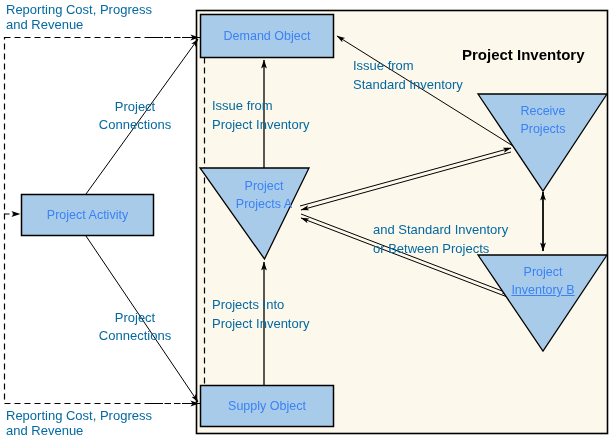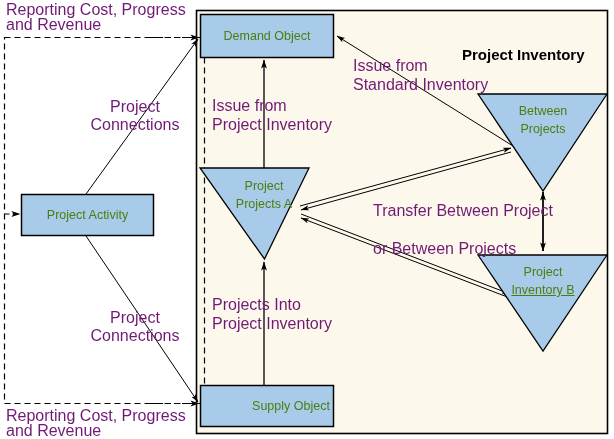--- a/index.html
+++ b/index.html
@@ -18,32 +18,32 @@
   #stage svg.layer {
     position: absolute;
     left: 0;
     top: 0;
     width: 614px;
     height: 439px;
   }
   .lbl {
     position: absolute;
     font-family: "Liberation Sans", sans-serif;
-    font-size: 16px;
-    color: #701a75;
+    font-size: 13px;
+    color: #0369a1;
     line-height: 15.5px;
     white-space: pre;
     text-align: center;
   }
   .lbl.left { text-align: left; }
   .node-text {
     position: absolute;
     font-family: "Liberation Sans", sans-serif;
     font-size: 12.5px;
-    color: #4d7c0f;
+    color: #3b82f6;
     line-height: 16px;
     text-align: center;
     white-space: pre;
     pointer-events: none;
   }
   .panel-title {
     position: absolute;
     font-family: "Liberation Sans", sans-serif;
     font-size: 15px;
     font-weight: bold;
@@ -103,27 +103,27 @@
     <rect x="21.5" y="194.5" width="132" height="41" fill="#A8CBEA" stroke="#000000" stroke-width="1.5"></rect>
 
     <polygon points="200,168 309,168 264.5,259" fill="#A8CBEA" stroke="#000000" stroke-width="1.3"></polygon>
     <polygon points="478,94 607,94 543,191" fill="#A8CBEA" stroke="#000000" stroke-width="1.3"></polygon>
     <polygon points="478,255 607,255 543,351" fill="#A8CBEA" stroke="#000000" stroke-width="1.3"></polygon>
   </svg>
 
   <div class="panel-title" style="left:462px; top:46px;">Project Inventory</div>
 
   <div class="node-text" style="left:200px; top:28px; width:134px;">Demand Object</div>
-  <div class="node-text" style="left:200px; top:398px; width:134px;padding-left:24px;">Supply Object</div>
+  <div class="node-text" style="left:200px; top:398px; width:134px;">Supply Object</div>
   <div class="node-text" style="left:21px; top:207px; width:133px;">Project Activity</div>
 
   <div class="node-text" style="left:205px; top:178px; width:118px;">Project</div>
   <div class="node-text" style="left:205px; top:196px; width:118px;">Projects A</div>
 
-  <div class="node-text" style="left:484px; top:103px; width:118px;">Between</div>
+  <div class="node-text" style="left:484px; top:103px; width:118px;">Receive</div>
   <div class="node-text" style="left:484px; top:121px; width:118px;">Projects</div>
 
   <div class="node-text" style="left:484px; top:264px; width:118px;">Project</div>
   <div class="node-text" style="left:484px; top:282px; width:118px;text-decoration:underline;">Inventory B</div>
 
   <div class="lbl left" style="left:6px; top:2px;">Reporting Cost, Progress</div>
   <div class="lbl left" style="left:6px; top:17px;">and Revenue</div>
 
   <div class="lbl left" style="left:6px; top:408px;">Reporting Cost, Progress</div>
   <div class="lbl left" style="left:6px; top:423px;">and Revenue</div>
@@ -136,21 +136,21 @@
 
   <div class="lbl left" style="left:212px; top:98px;">Issue from</div>
   <div class="lbl left" style="left:212px; top:117px;">Project Inventory</div>
 
   <div class="lbl left" style="left:353px; top:58px;">Issue from</div>
   <div class="lbl left" style="left:353px; top:77px;">Standard Inventory</div>
 
   <div class="lbl left" style="left:212px; top:297px;">Projects Into</div>
   <div class="lbl left" style="left:212px; top:316px;">Project Inventory</div>
 
-  <div class="lbl left" style="left:373px; top:203px;">Transfer Between Project</div>
+  <div class="lbl left" style="left:373px; top:222px;">and Standard Inventory</div>
   <div class="lbl left" style="left:373px; top:241px;">or Between Projects</div>
 
   <div class="hit" style="left:200px; top:14px; width:134px; height:44px;"></div>
   <div class="hit" style="left:200px; top:385px; width:134px; height:42px;"></div>
   <div class="hit" style="left:21px; top:194px; width:133px; height:42px;"></div>
   <div class="hit" style="left:200px; top:168px; width:110px; height:92px;"></div>
   <div class="hit" style="left:478px; top:94px; width:130px; height:98px;"></div>
   <div class="hit" style="left:478px; top:255px; width:130px; height:97px;"></div>
 
 </div>

